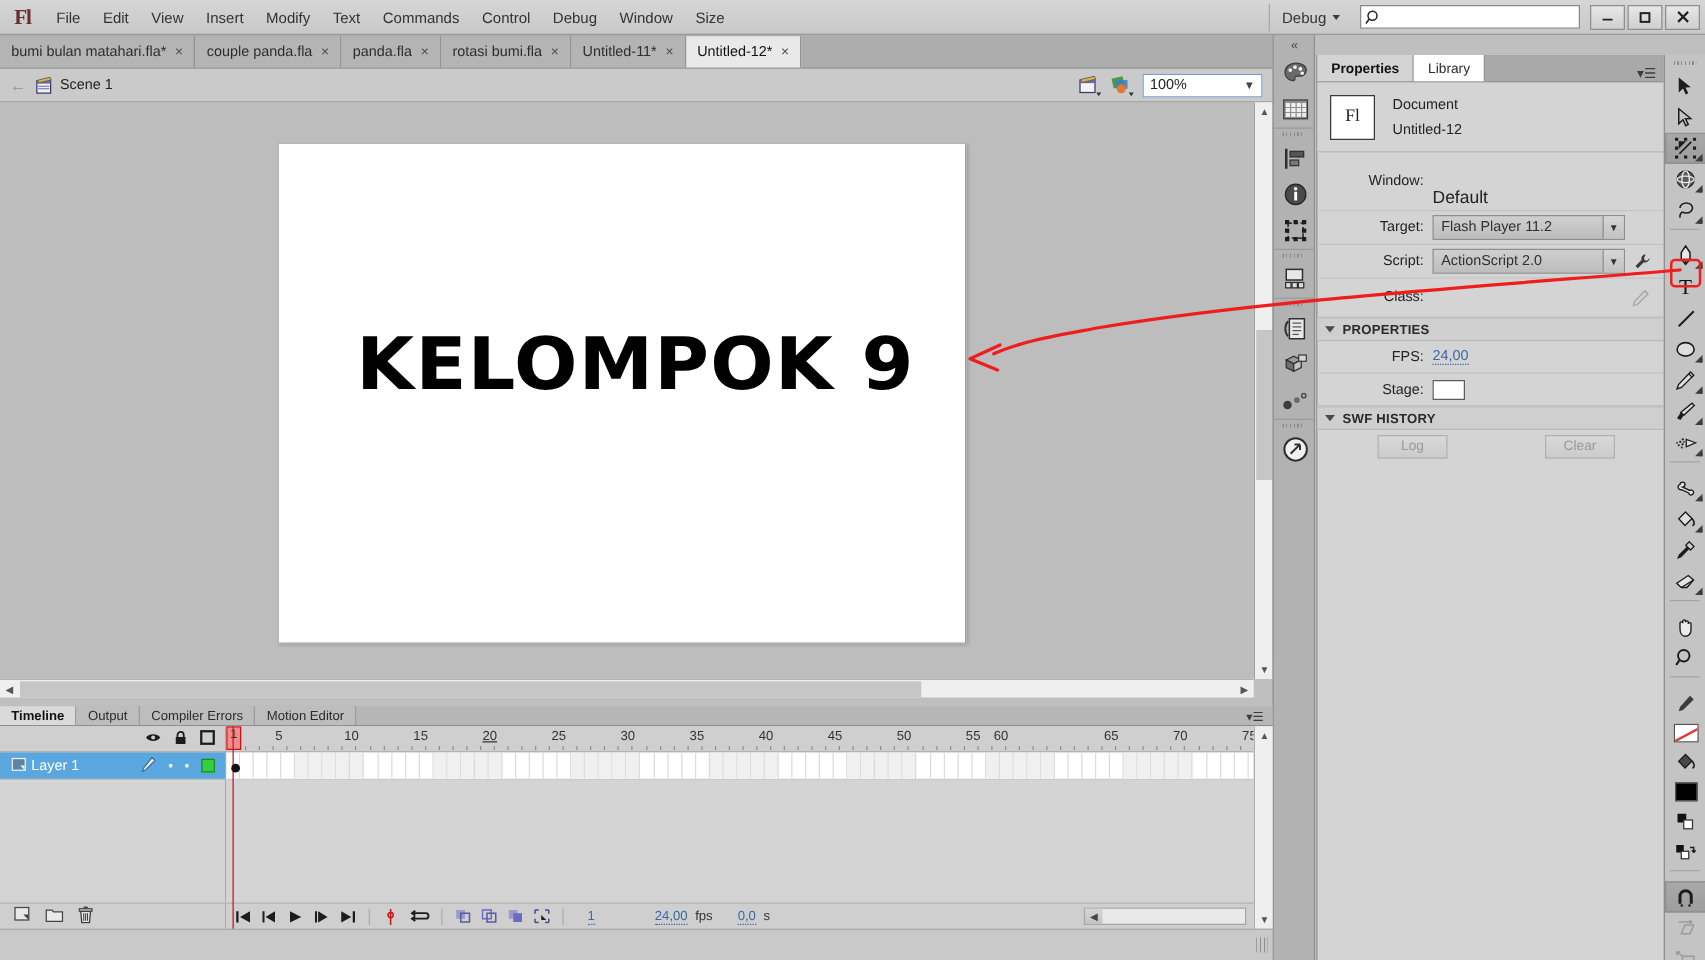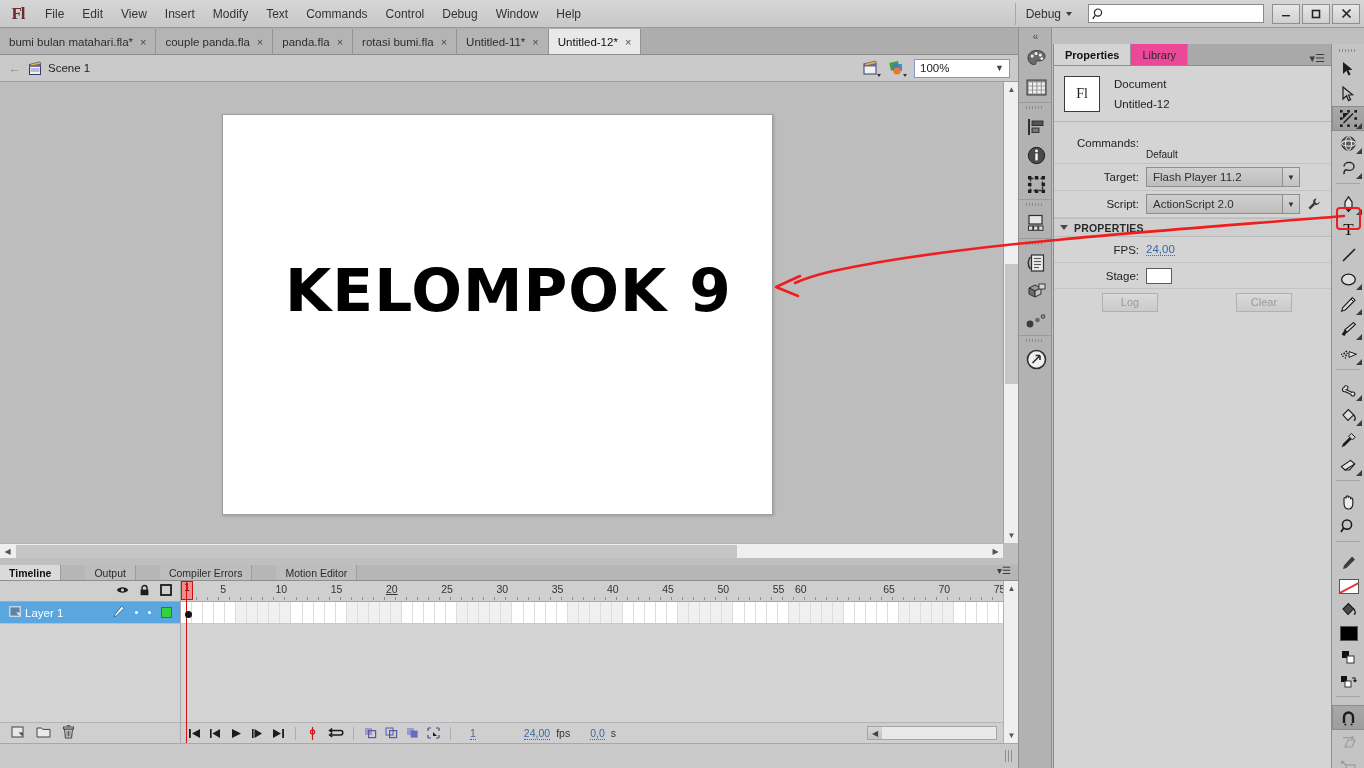--- a/index.html
+++ b/index.html
@@ -150,21 +150,21 @@
   .proppanel{
     position:absolute;left:1053px;top:44px;width:278px;height:724px;
     background:#d4d4d4;border-left:1px solid #8f8f8f;
   }
   .panel-tabs{
     height:22px;background:#a9a9a9;display:flex;align-items:flex-end;
     border-bottom:1px solid #8e8e8e;
   }
   .ptab{
     height:21px;padding:0 11px;display:flex;align-items:center;font-size:11px;color:#2b2b2b;
-    background:#ec4899;border-right:1px solid #939393;
+    background:#ffffff;border-right:1px solid #939393;
   }
   .ptab.active{ background:#d4d4d4; color:#111; font-weight:bold;}
   .panel-menu{margin-left:auto;padding:0 6px;color:#3c3c3c;font-size:11px;}
   .doc-head{
     height:56px;display:flex;align-items:center;padding:0 10px;gap:14px;
     border-bottom:1px solid #b6b6b6;background:#d4d4d4;
   }
   .doc-thumb{
     width:36px;height:36px;background:#fff;border:1.5px solid #3a3a3a;
     display:flex;align-items:center;justify-content:center;
@@ -176,21 +176,21 @@
     background:#cfcfcf;border-top:1px solid #bcbcbc;border-bottom:1px solid #bababa;
     font-size:10.5px;font-weight:bold;color:#2a2a2a;letter-spacing:.2px;
   }
   .tri{width:0;height:0;border-left:4.5px solid transparent;border-right:4.5px solid transparent;
        border-top:5px solid #4a4a4a;}
   .prow{
     display:flex;align-items:center;min-height:26px;padding:3px 8px 3px 0;
     border-bottom:1px solid #c4c4c4;
   }
   .plabel{width:92px;text-align:right;padding-right:7px;font-size:11.5px;color:#222;}
-  .pvalue{font-size:10px;color:#222;margin-top:24px;}
+  .pvalue{font-size:14px;color:#222;margin-top:24px;}
   .btn-gray{
     height:19px;padding:0 12px;font-size:11px;color:#333;
     background:linear-gradient(#e2e2e2,#c9c9c9);border:1px solid #979797;
     display:inline-flex;align-items:center;justify-content:center;
   }
   .btn-gray.disabled{color:#9a9a9a;background:linear-gradient(#d9d9d9,#cbcbcb);border-color:#b0b0b0;}
   .combo{
     height:20px;flex:1;display:flex;align-items:center;
     background:linear-gradient(#cfcfcf,#bdbdbd);border:1px solid #8e8e8e;
     padding-left:6px;font-size:11.5px;color:#303030;
@@ -232,21 +232,21 @@
   .colorswatch-black{width:18px;height:15px;background:#000;border:1px solid #555;}
   .colorswatch-none{width:20px;height:15px;background:#fff;border:1px solid #555;position:relative;overflow:hidden;}
   .colorswatch-none:after{
     content:"";position:absolute;left:-3px;top:6px;width:28px;height:1.6px;background:#e23b3b;
     transform:rotate(-28deg);
   }
 
   
   .tl-tabs{
     position:absolute;left:0;top:565px;width:1018px;height:16px;
-    background:#b6b6b6;display:flex;align-items:flex-start;border-bottom:1px solid #8f8f8f;gap:24px;
+    background:#b6b6b6;display:flex;align-items:flex-end;border-bottom:1px solid #8f8f8f;
   }
   .tl-tab{
     height:15px;padding:0 9px;display:flex;align-items:center;font-size:10.5px;color:#2b2b2b;
     background:#bdbdbd;border-right:1px solid #9c9c9c;
   }
   .tl-tab.active{background:#dadada;font-weight:bold;color:#111;}
   .tl-menu{margin-left:auto;padding:0 7px;font-size:10px;color:#3c3c3c;}
 
   .tlbody{
     position:absolute;left:0;top:581px;width:1018px;height:162px;background:#d4d4d4;
@@ -343,21 +343,21 @@
     <div class="menu-item">File</div>
     <div class="menu-item">Edit</div>
     <div class="menu-item">View</div>
     <div class="menu-item">Insert</div>
     <div class="menu-item">Modify</div>
     <div class="menu-item">Text</div>
     <div class="menu-item">Commands</div>
     <div class="menu-item">Control</div>
     <div class="menu-item">Debug</div>
     <div class="menu-item">Window</div>
-    <div class="menu-item">Help</div>
+    <div class="menu-item">Size</div>
 
     <div class="menu-right">
       <div class="ws-switcher">
         <span>Debug</span>
         <span class="caret-dn"></span>
       </div>
       <div class="searchbox">
         <svg width="14" height="14" viewBox="0 0 14 14">
           <circle cx="6" cy="5.6" r="3.6" fill="none" stroke="#222" stroke-width="1.2"></circle>
           <line x1="3.2" y1="8.4" x2="0.8" y2="11.8" stroke="#222" stroke-width="1.2"></line>
@@ -588,21 +588,21 @@
 
     <div class="doc-head">
       <div class="doc-thumb">Fl</div>
       <div class="doc-meta">
         <span>Document</span>
         <span>Untitled-12</span>
       </div>
     </div>
 
     <div class="prow">
-      <span class="plabel">Commands:</span>
+      <span class="plabel">Window:</span>
       <span class="pvalue">Default</span>
     </div>
     <div class="prow">
       <span class="plabel">Target:</span>
       <span class="combo">
         <span>Flash Player 11.2</span>
         <span class="cbtn" style="font-size:8px;color:#333;">▼</span>
       </span>
       <span class="wrench"></span>
     </div>
@@ -611,34 +611,48 @@
       <span class="combo">
         <span>ActionScript 2.0</span>
         <span class="cbtn" style="font-size:8px;color:#333;">▼</span>
       </span>
       <span class="wrench">
         <svg width="14" height="14" viewBox="0 0 14 14">
           <path d="M9.6 1.3a3.6 3.6 0 0 0-3.4 4.7L1.4 10.8l1.8 1.8 4.8-4.8a3.6 3.6 0 0 0 4.7-3.4l-2.2 2.2-1.8-.5-.5-1.8z" fill="#3a3a3a"></path>
         </svg>
       </span>
     </div>
+    <div class="prow">
+      <span class="plabel">Class:</span>
+      <span class="pvalue"></span>
+      <span class="pencil-dim">
+        <svg width="15" height="15" viewBox="0 0 15 15">
+          <path d="M10.8 1.6 L13.4 4.2 L5 12.6 L1.8 13.4 L2.6 10.2 Z" fill="#cfcfcf" stroke="#6a6a6a" stroke-width="1"></path>
+          <line x1="10.8" y1="1.6" x2="13.4" y2="4.2" stroke="#6a6a6a" stroke-width="1"></line>
+        </svg>
+      </span>
+    </div>
 
     <div class="sect-head">
       <span class="tri"></span>
       <span>PROPERTIES</span>
     </div>
     <div class="prow">
       <span class="plabel">FPS:</span>
       <span class="link-val">24,00</span>
     </div>
     <div class="prow">
       <span class="plabel">Stage:</span>
       <span class="swatch"></span>
     </div>
 
+    <div class="sect-head">
+      <span class="tri"></span>
+      <span>SWF HISTORY</span>
+    </div>
     <div class="prow" style="padding-left:48px;gap:78px;border-bottom:none;">
       <span class="btn-gray disabled" style="width:56px;">Log</span>
       <span class="btn-gray disabled" style="width:56px;">Clear</span>
     </div>
   </div>
 
   <div class="toolspanel">
     <div class="tools-grip">
         <span class="grip"></span>
       </div>

